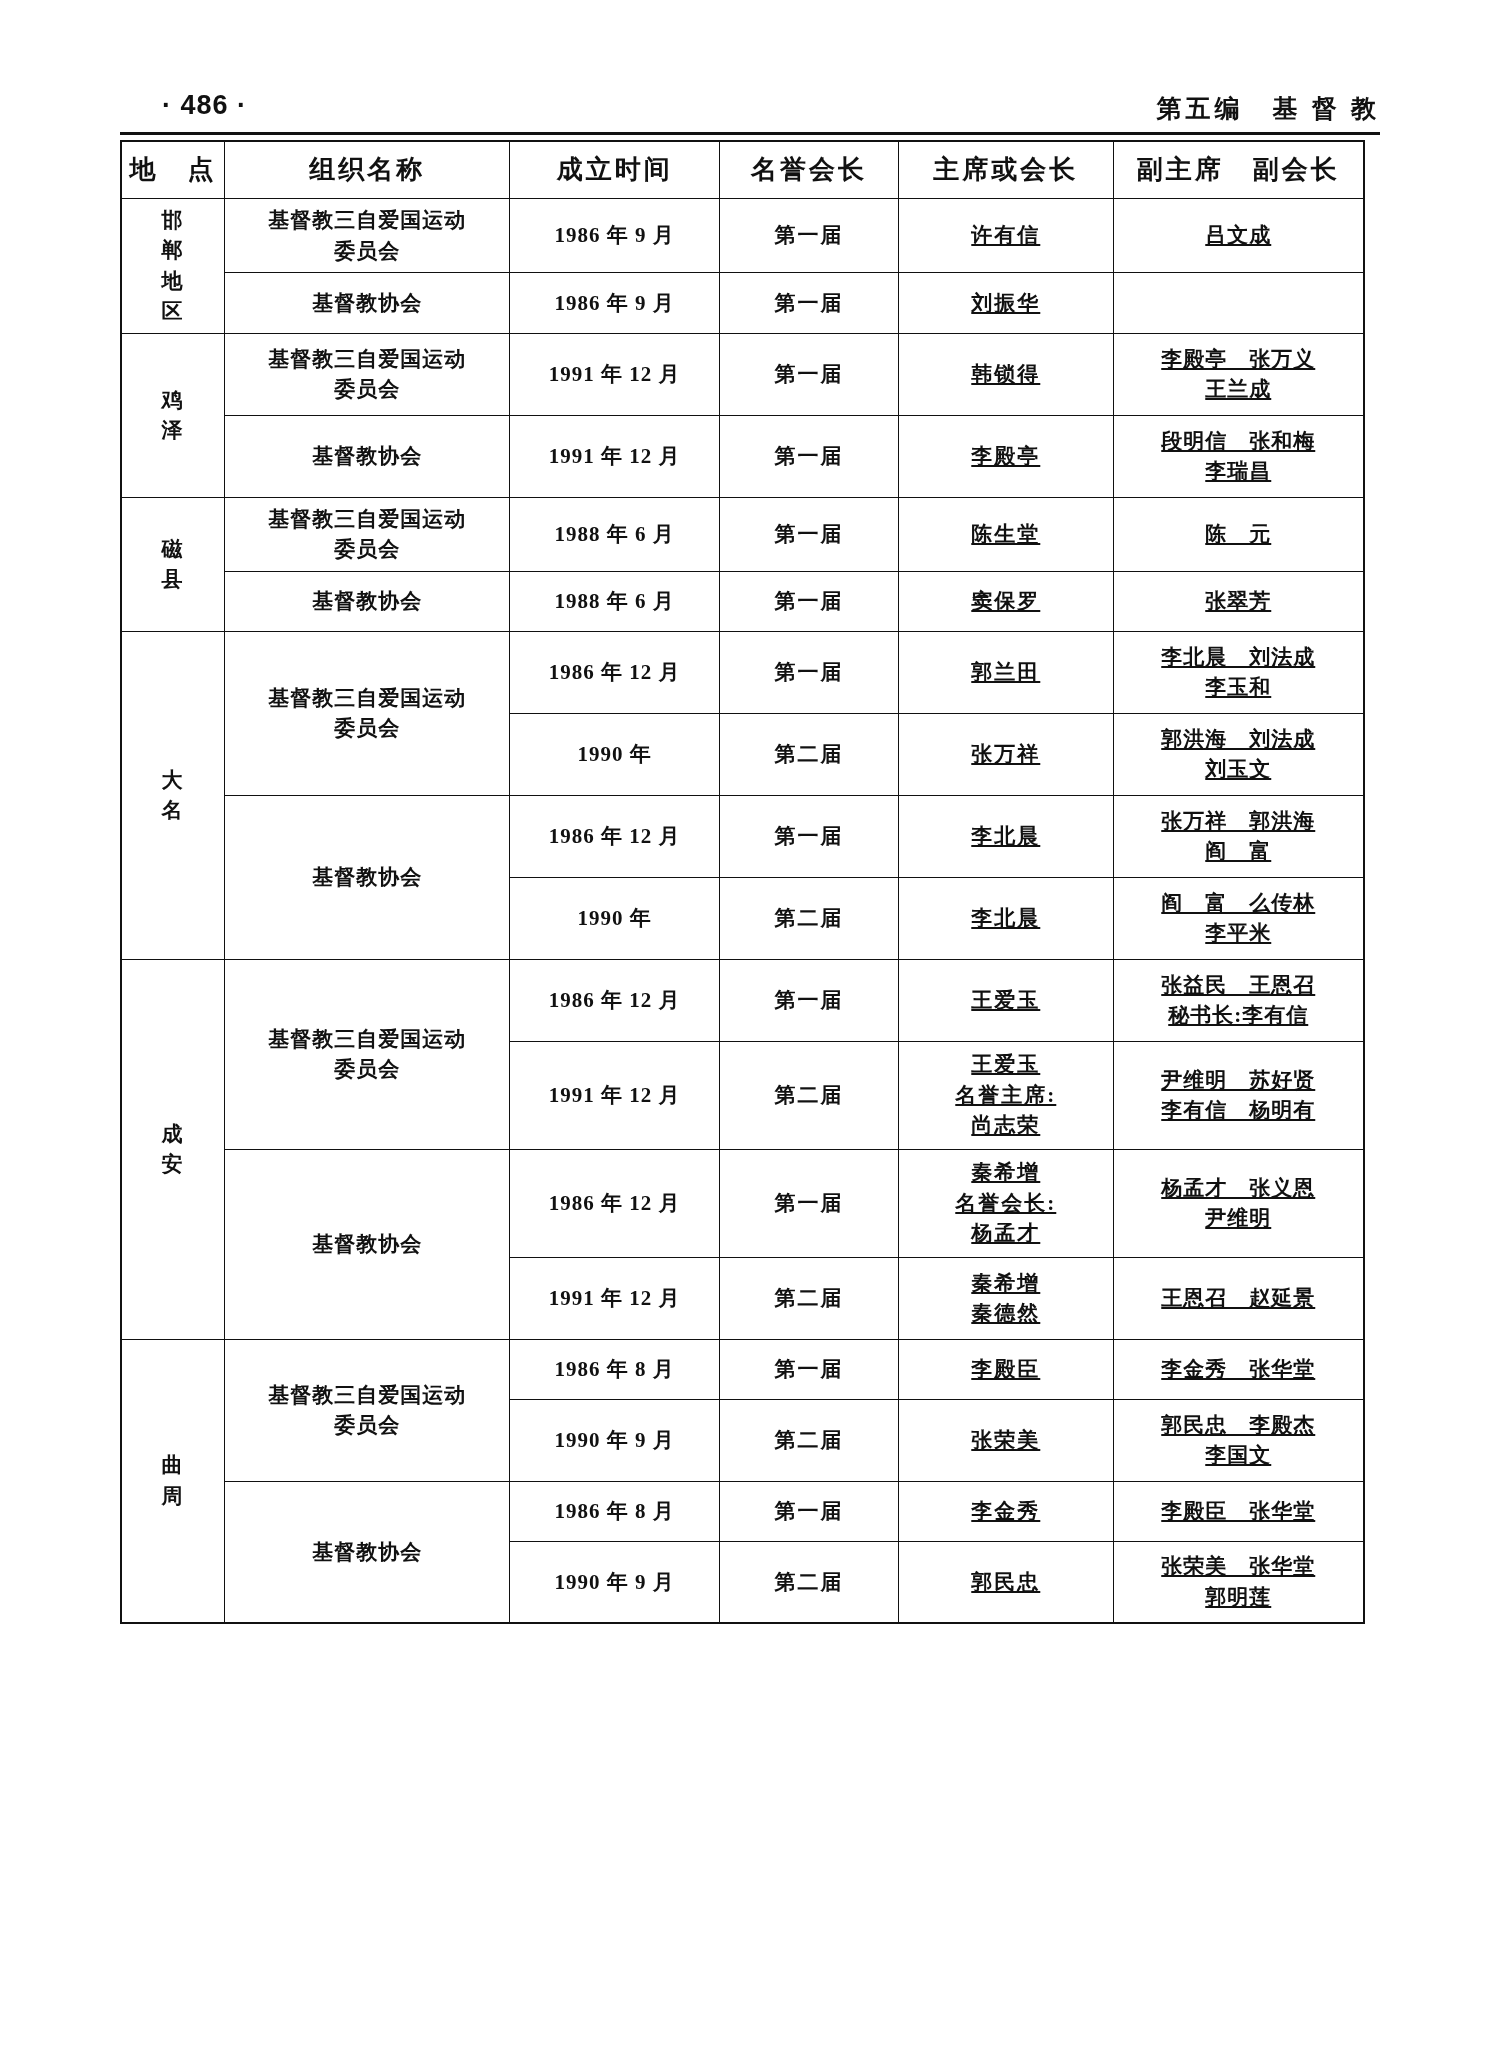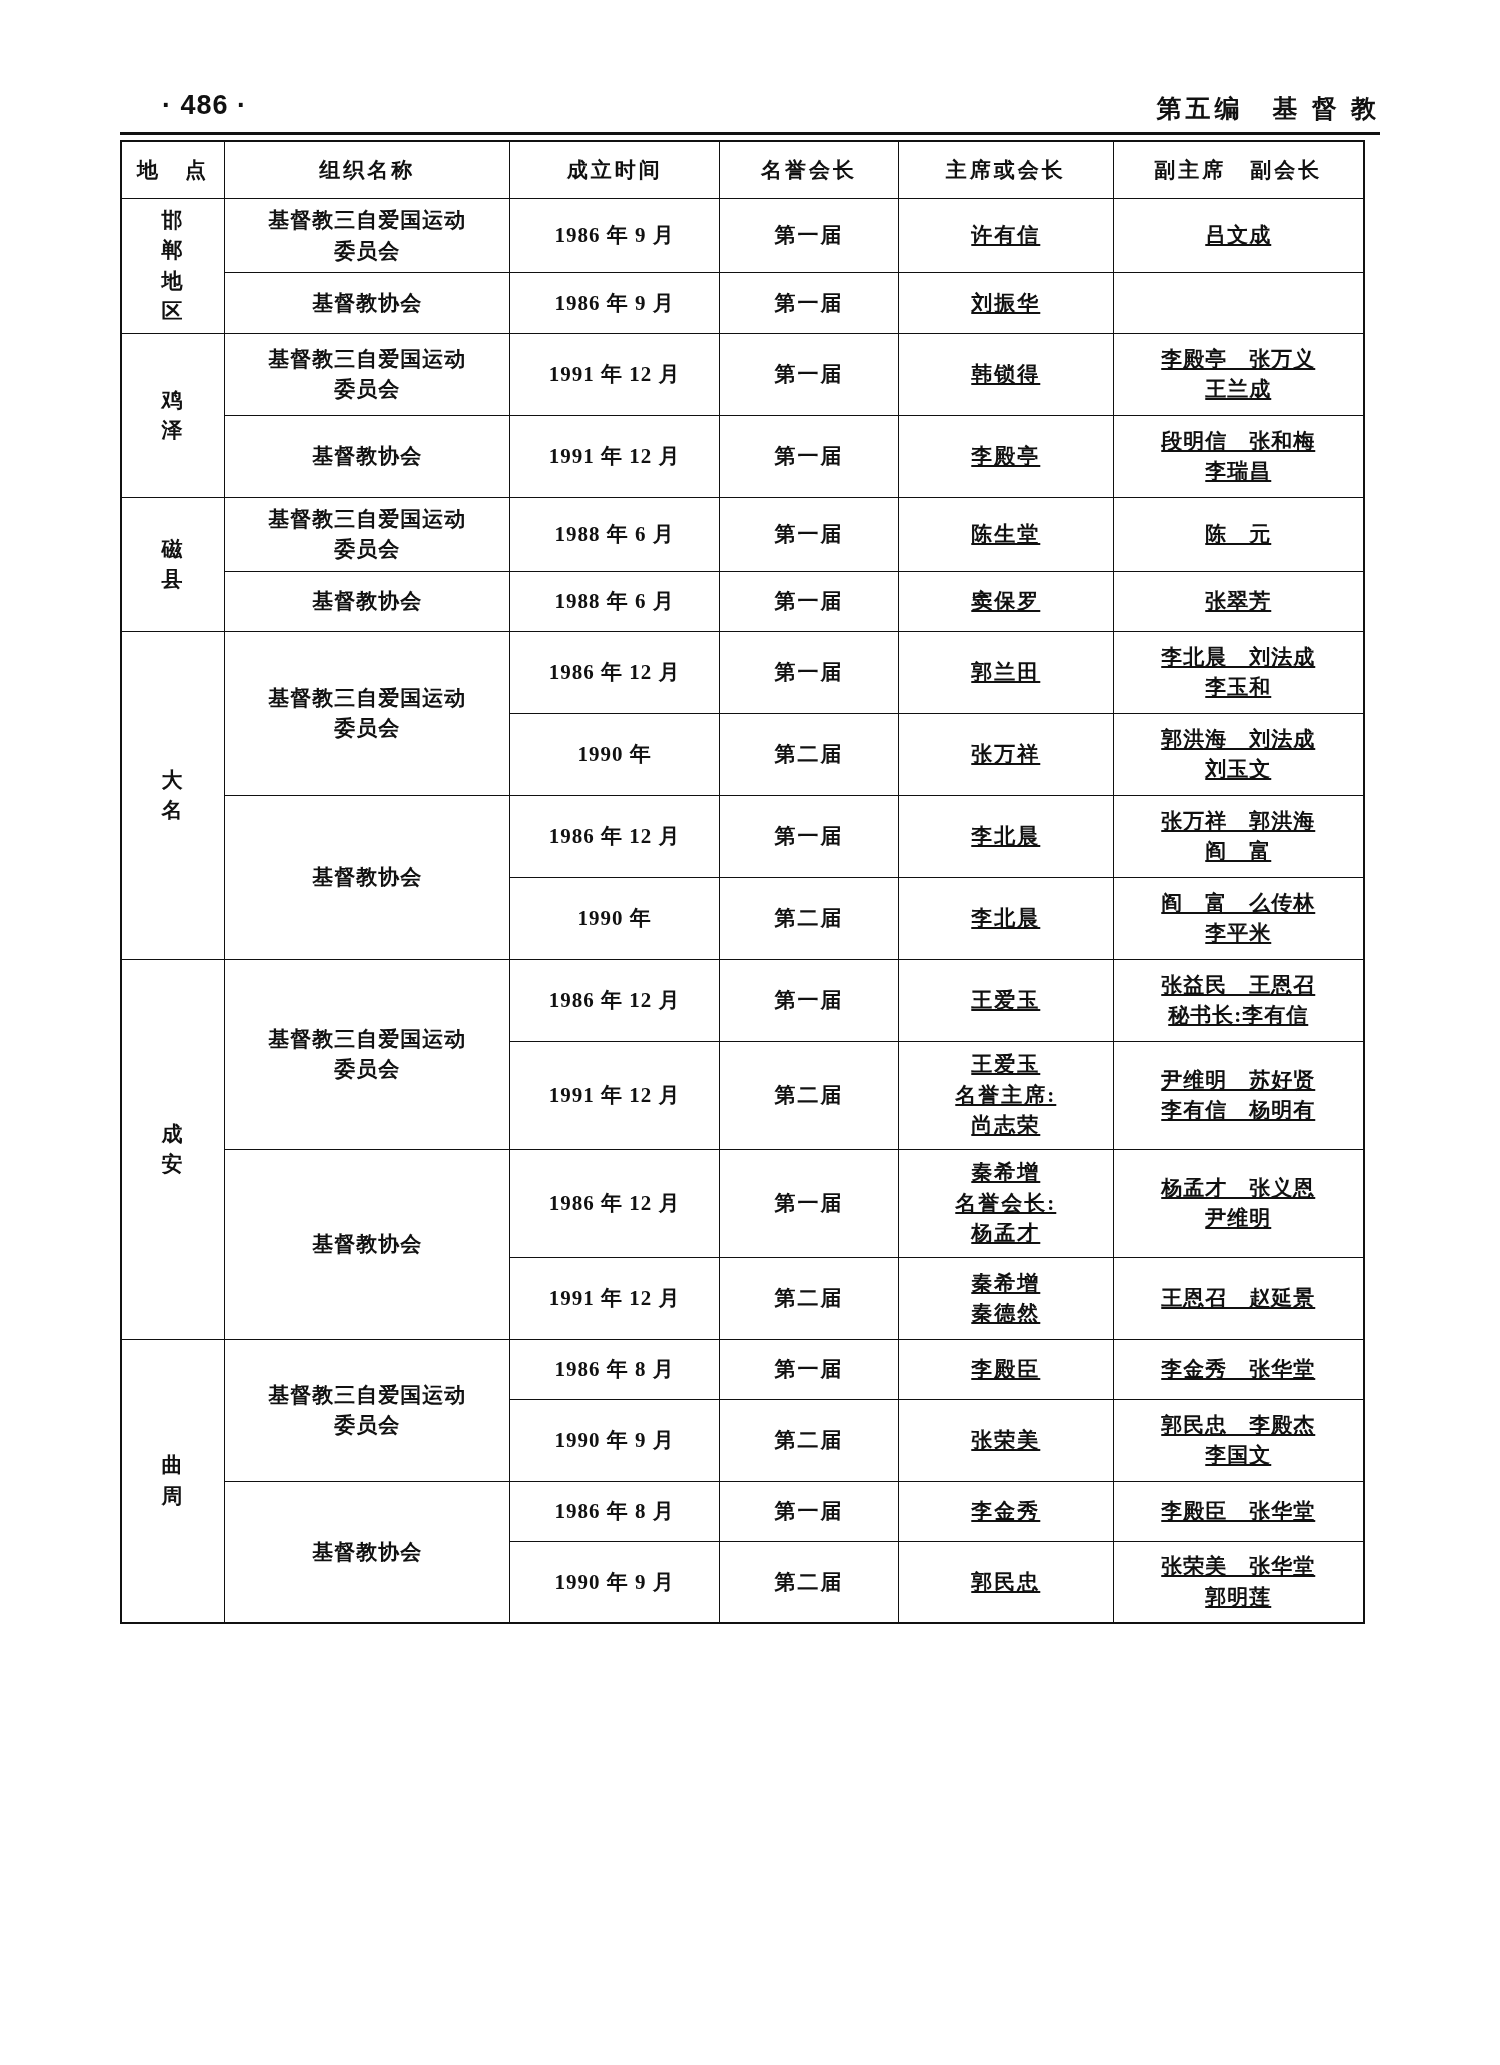--- a/index.html
+++ b/index.html
@@ -78,21 +78,21 @@
     border: 1.5px solid #111;
     padding: 6px 4px;
     text-align: center;
     vertical-align: middle;
     font-size: 21px;
     line-height: 1.45;
     font-weight: bold;
     font-family: "Liberation Serif", "DejaVu Serif", serif;
   }
   table.main thead th {
-    font-size: 21px;
+    font-size: 26px;
     letter-spacing: 3px;
     height: 48px;
     padding: 4px;
   }
   
   col.c-place  { width: 88px; }
   col.c-org    { width: 242px; }
   col.c-date   { width: 178px; }
   col.c-term   { width: 152px; }
   col.c-chair  { width: 182px; }

